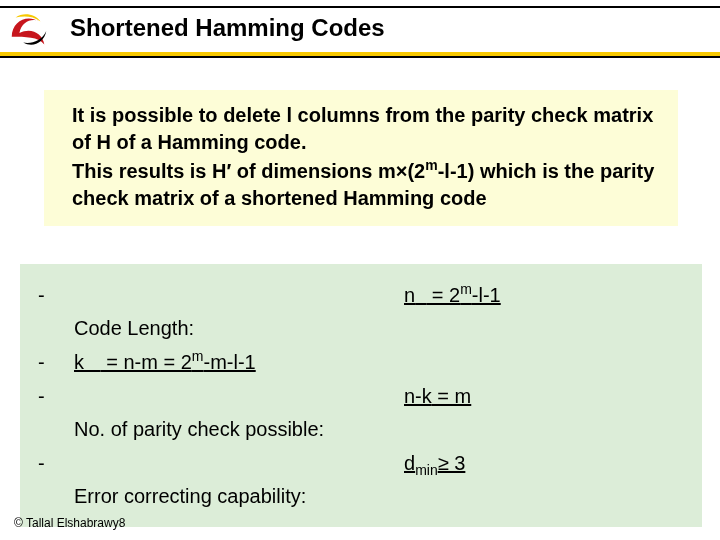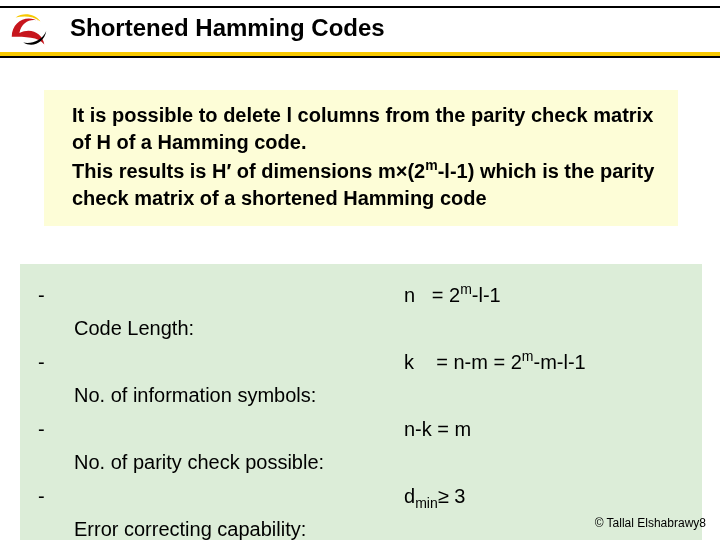--- a/index.html
+++ b/index.html
@@ -73,32 +73,32 @@
     width: 682px;
     background: #dcedd8;
     padding: 14px 18px 14px 18px;
     font-size: 20px;
     line-height: 1.7;
     color: #000;
   }
   .row { display: flex; }
   .dash { width: 36px; flex: 0 0 36px; }
   .lbl { width: 330px; flex: 0 0 330px; margin-top: 33px; }
-  .val { flex: 1; }
+  .val { flex: 1; text-decoration: underline; }
   sub { font-size: 0.7em; }
   sup { font-size: 0.7em; }
   .footer {
     position: absolute;
     bottom: 10px;
     left: 14px;
     right: 14px;
     font-size: 12px;
     color: #000;
     display: flex;
-    justify-content: flex-end;
+    justify-content: flex-start;
   }
 </style>
 </head>
 <body>
 
 <div class="header">
   <div class="topline"></div>
   <svg class="logo" viewBox="0 0 48 48">
     <rect x="0" y="0" width="48" height="48" fill="#fff" stroke="#000" stroke-width="0"></rect>
     <path d="M6 30 C 6 14, 22 6, 34 14 C 28 10, 16 14, 14 26 C 26 20, 38 26, 40 38 C 34 30, 20 30, 6 30 Z" fill="#c7161d"></path>
@@ -116,21 +116,20 @@
 </div>
 
 <div class="box2">
   <div class="row">
     <div class="dash">-</div>
     <div class="lbl">Code Length:</div>
     <div class="val"><span>n</span>&nbsp;&nbsp;<span> = 2</span><sup>m</sup><span>-l-1</span></div>
   </div>
   <div class="row">
     <div class="dash">-</div>
-    <div class="lbl">No. of information symbols:</div>
     <div class="val"><span>k</span>&nbsp;&nbsp;&nbsp;<span> = n-m = 2</span><sup>m</sup><span>-m-l-1</span></div>
   </div>
   <div class="row">
     <div class="dash">-</div>
     <div class="lbl">No. of parity check possible:</div>
     <div class="val"><span>n-k</span><span> = m</span></div>
   </div>
   <div class="row">
     <div class="dash">-</div>
     <div class="lbl">Error correcting capability:</div>

